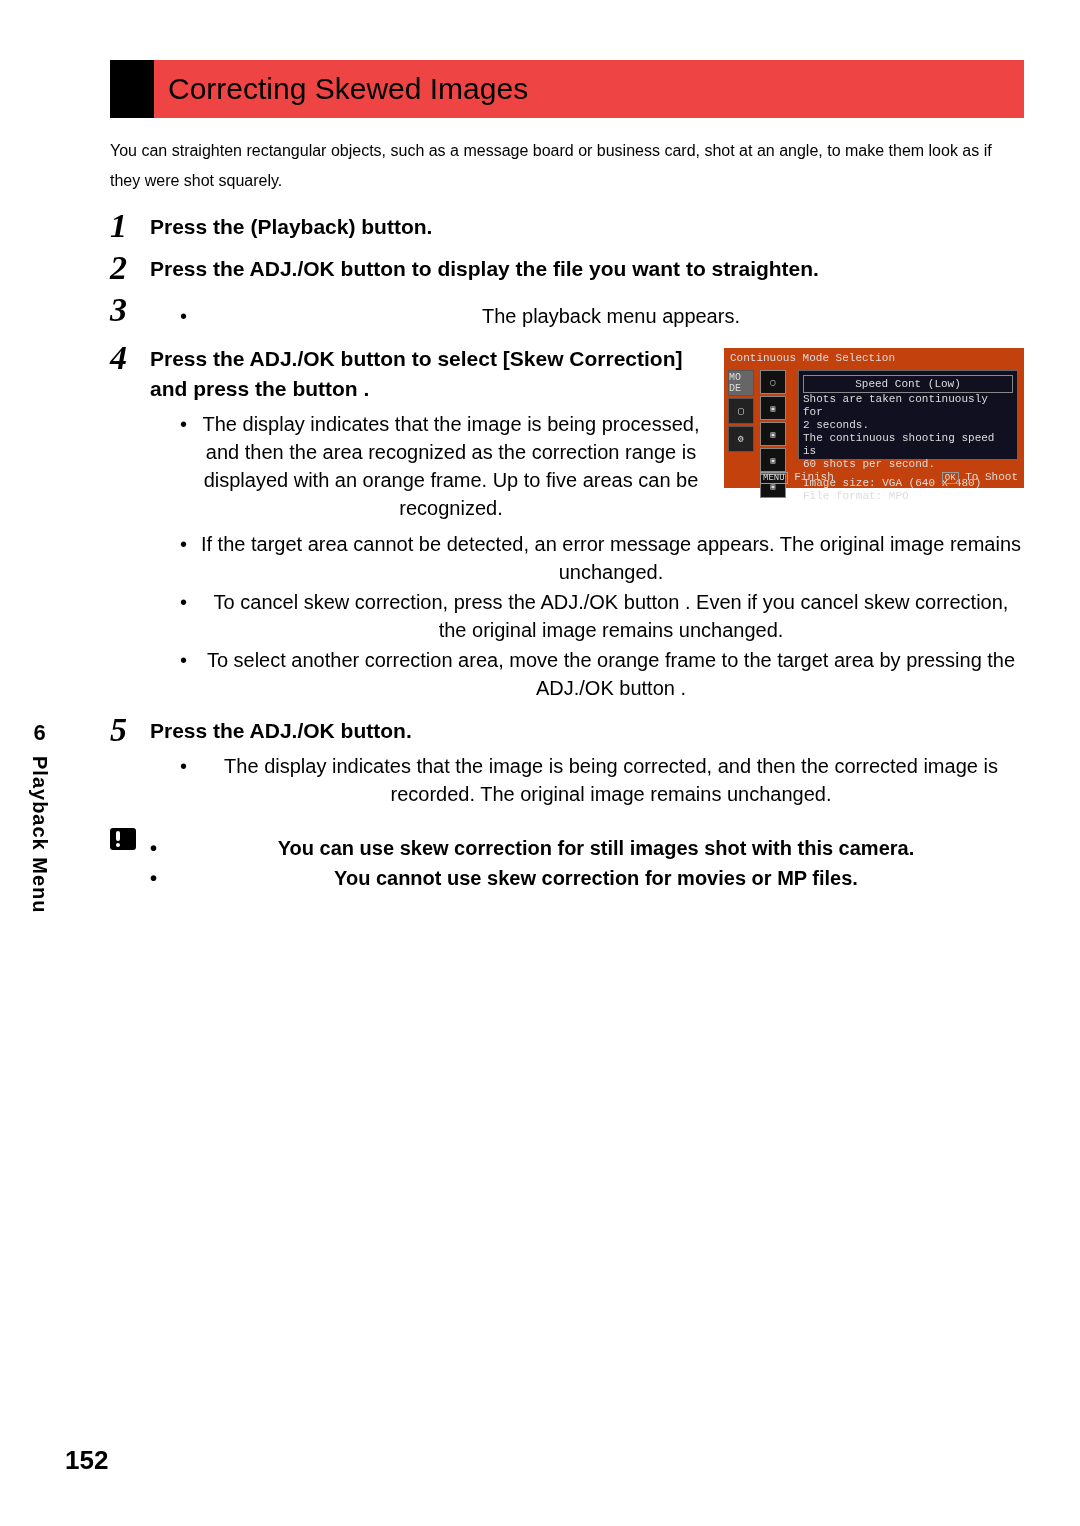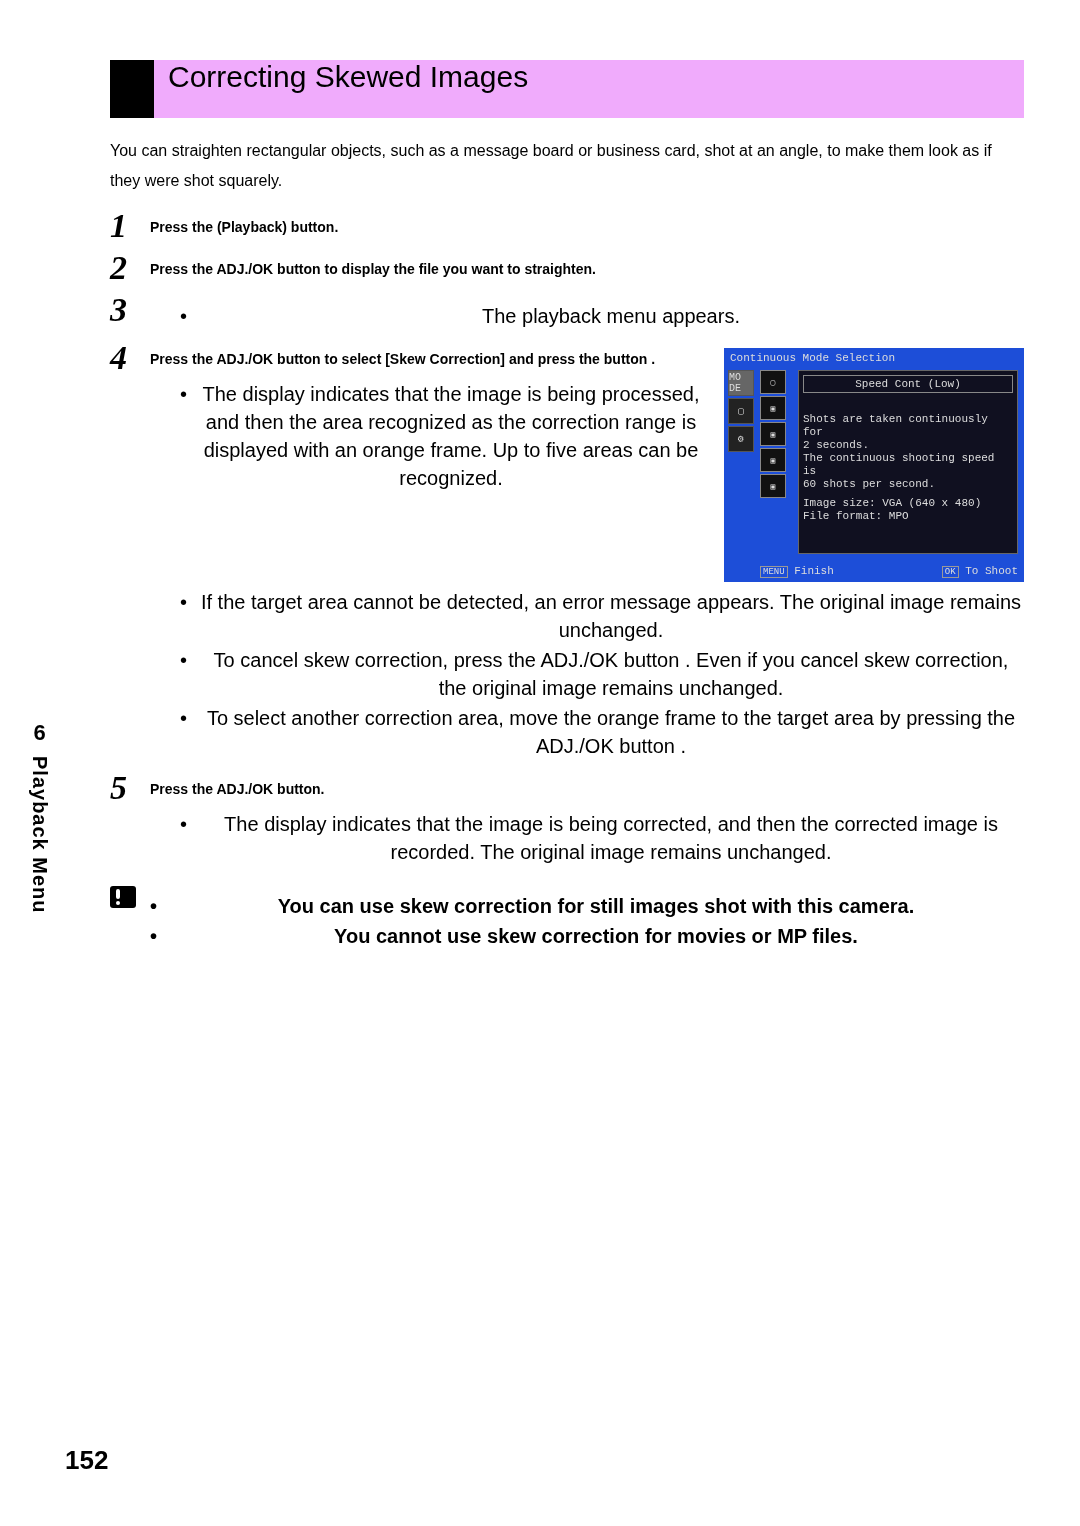--- a/index.html
+++ b/index.html
@@ -1,43 +1,43 @@
 <!DOCTYPE html>
 <html><head>
 <meta charset="utf-8">
 <style>
   html,body{margin:0;padding:0;background:#fff;font-family:Arial,Helvetica,sans-serif;color:#000;}
   .page{width:1080px;height:1526px;position:relative;box-sizing:border-box;padding:60px 56px 40px 110px;}
   
-  .sec-title{background:#f0abfc;height:58px;display:flex;margin-bottom:18px;}
+  .sec-title{background:#ef4444;height:58px;display:flex;align-items:center;margin-bottom:18px;}
   .sec-title .bar{width:44px;height:58px;background:#000;margin-right:14px;}
   .sec-title .txt{font-size:30px;}
   
   .intro{font-size:16px;line-height:30px;margin-bottom:16px;}
   
   .step{display:flex;margin-top:12px;}
   .step .num{font-family:'Brush Script MT','Segoe Script',cursive;font-style:italic;font-weight:bold;font-size:34px;width:40px;flex-shrink:0;line-height:28px;}
   .step .body{flex:1;}
-  .step .head{font-weight:bold;font-size:14px;line-height:30px;}
+  .step .head{font-weight:bold;font-size:21px;line-height:30px;}
   
   ul.bul{list-style:none;padding:0;margin:6px 0 0 30px;text-align:center;}
   ul.bul li{position:relative;padding-left:18px;font-size:20px;line-height:28px;margin-bottom:2px;}
   ul.bul li::before{content:"•";position:absolute;left:0;top:0;}
   
   .s4row{display:flex;gap:20px;}
   .s4row .s4txt{flex:1;}
-  .lcd{width:300px;height:234px;background:#1d4ed8;color:#ddd;font-family:"Courier New",monospace;font-size:11px;position:relative;flex-shrink:0;margin-top:4px;}
+  .lcd{width:300px;height:140px;background:#c2410c;color:#ddd;font-family:"Courier New",monospace;font-size:11px;position:relative;flex-shrink:0;margin-top:4px;}
   .lcd .top{position:absolute;left:6px;top:4px;}
   .lcd .sidebar{position:absolute;left:4px;top:22px;width:26px;}
   .lcd .sidebar div{height:24px;border:1px solid #555;margin-bottom:2px;display:flex;align-items:center;justify-content:center;font-size:10px;background:#222;}
   .lcd .sidebar div.sel{background:#666;}
   .lcd .col2{position:absolute;left:36px;top:22px;width:26px;}
   .lcd .col2 div{height:22px;border:1px solid #888;margin-bottom:2px;display:flex;align-items:center;justify-content:center;font-size:8px;background:#111;}
   .lcd .panel{position:absolute;left:74px;right:6px;top:22px;bottom:28px;border:1px solid #666;background:#101020;padding:4px;}
-  .lcd .panel .sp{border:1px solid #888;text-align:center;padding:2px 0;margin-bottom:20px;}
+  .lcd .panel .sp{border:1px solid #888;text-align:center;padding:2px 0;margin-bottom:0;}
   .lcd .panel .ln{line-height:13px;}
   .lcd .bot{position:absolute;bottom:4px;left:36px;right:6px;display:flex;justify-content:space-between;gap:34px;}
   .lcd .btn{border:1px solid #999;padding:0 2px;font-size:9px;display:inline-block;}
   
   .caut{display:flex;margin-top:18px;}
   .caut .ic{width:40px;display:flex;gap:6px;}
   .caut .ic .sq{width:26px;height:22px;background:#000;border-radius:3px;position:relative;}
   .caut .ic .sq::after{content:"";position:absolute;left:6px;top:3px;width:4px;height:10px;background:#fff;border-radius:2px;}
   .caut .ic .sq::before{content:"";position:absolute;left:6px;bottom:3px;width:4px;height:4px;background:#fff;border-radius:2px;}
   .caut ul.bul li{font-weight:bold;font-family:Arial,Helvetica,sans-serif;}

